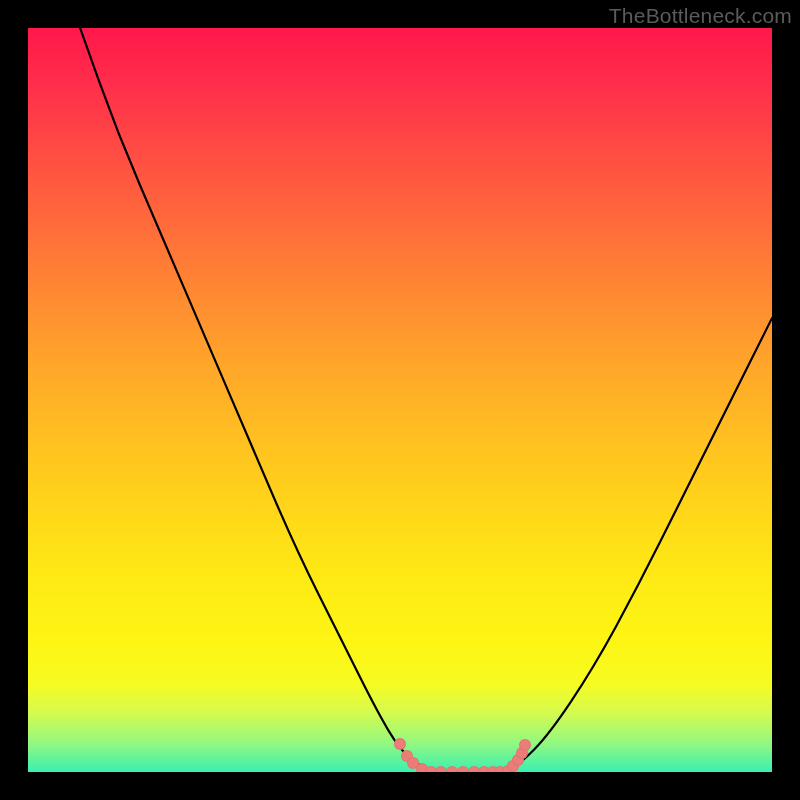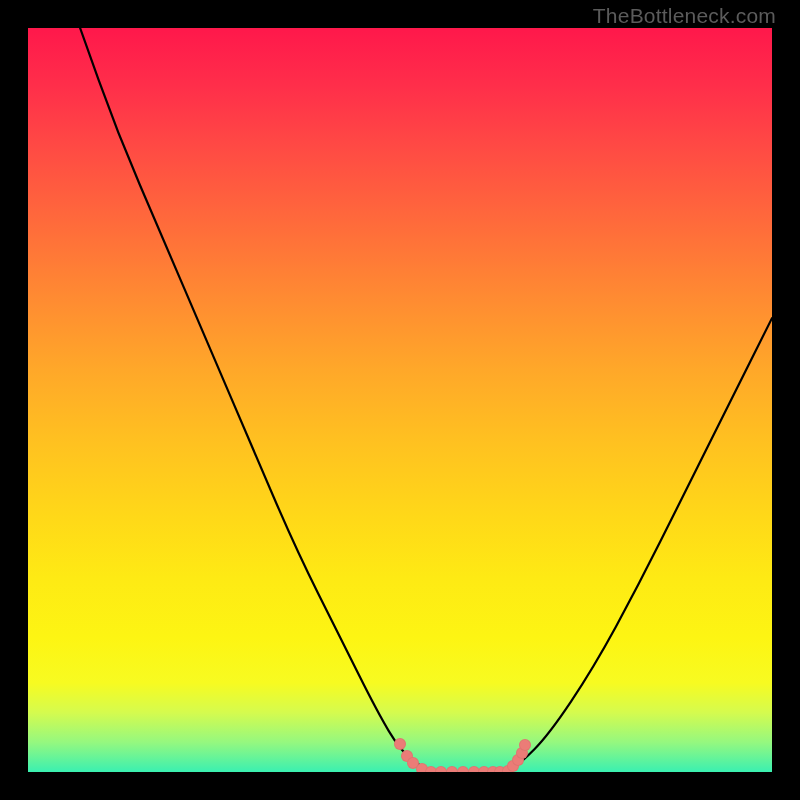--- a/index.html
+++ b/index.html
@@ -72,21 +72,21 @@
     height: 12px;
     margin-left: -6px;
     margin-top: -6px;
     border-radius: 50%;
     background: #eb7c77;
     box-shadow: 0 0 0 1px rgba(0,0,0,0.05) inset;
   }
   .watermark {
     position: absolute;
     top: 4px;
-    right: 24px;
+    right: 8px;
     color: #5b5b5b;
     font-size: 21px;
     font-weight: 500;
     letter-spacing: 0.2px;
     user-select: none;
   }
 </style>
 </head>
 <body>
 

